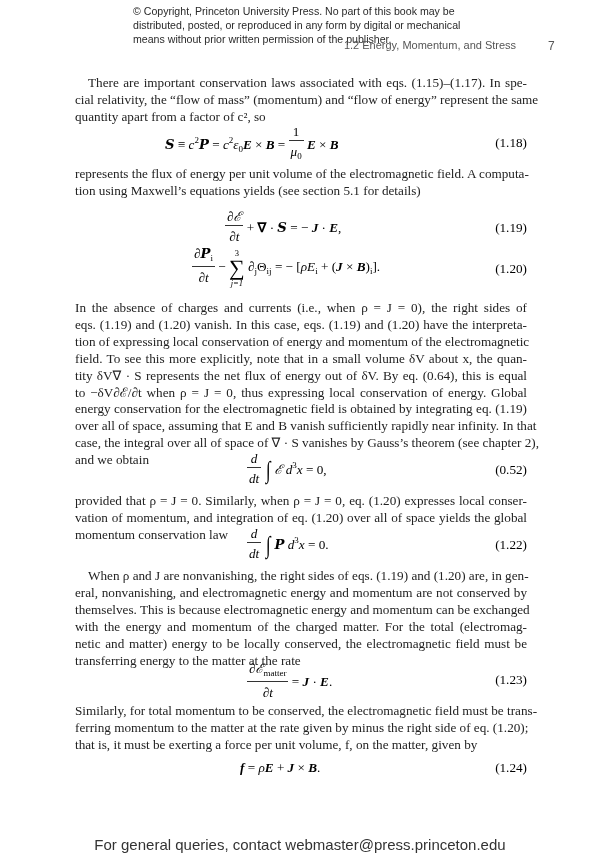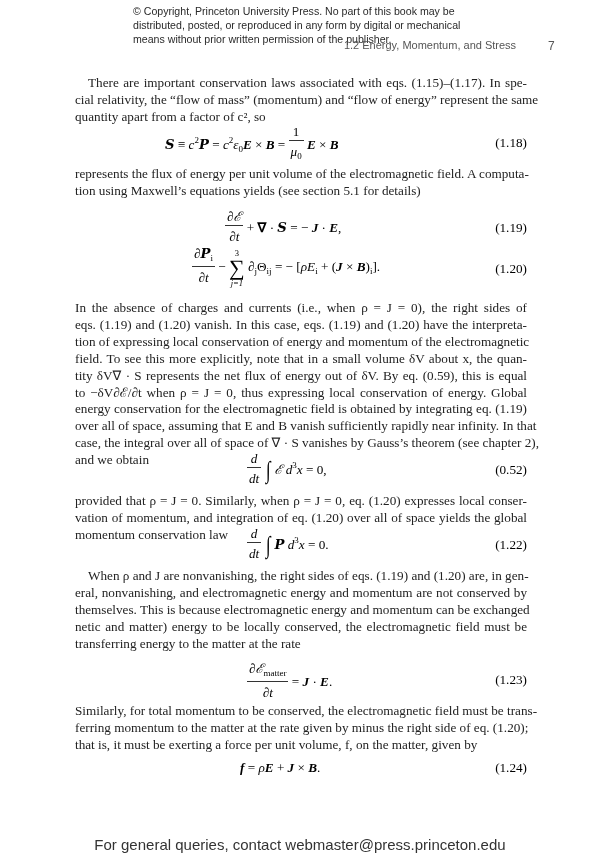--- a/index.html
+++ b/index.html
@@ -101,21 +101,21 @@
       ∂<span class="sub">j</span>Θ<span class="sub">ij</span> = − [<span class="i">ρE</span><span class="sub">i</span> + (<span class="b">J</span> × <span class="b">B</span>)<span class="sub">i</span>].
     </div>
     <div class="eq-num" style="top:14px;">(1.20)</div>
   </div>
 
   <div class="para" style="top:300px;">
     <span class="line">In the absence of charges and currents (i.e., when ρ = J = 0), the right sides of</span>
     <span class="line">eqs. (1.19) and (1.20) vanish. In this case, eqs. (1.19) and (1.20) have the interpreta-</span>
     <span class="line">tion of expressing local conservation of energy and momentum of the electromagnetic</span>
     <span class="line">field. To see this more explicitly, note that in a small volume δV about x, the quan-</span>
-    <span class="line">tity δV∇ · S represents the net flux of energy out of δV. By eq. (0.59), this is equal</span>
+    <span class="line">tity δV∇ · S represents the net flux of energy out of δV. By eq. (0.64), this is equal</span>
     <span class="line">to −δV∂ℰ/∂t when ρ = J = 0, thus expressing local conservation of energy. Global</span>
     <span class="line">energy conservation for the electromagnetic field is obtained by integrating eq. (1.19)</span>
     <span class="line">over all of space, assuming that E and B vanish sufficiently rapidly near infinity. In that</span>
     <span class="line">case, the integral over all of space of ∇ · S vanishes by Gauss’s theorem (see chapter 2),</span>
     <span class="line last">and we obtain</span>
   </div>
 
   <div class="eq" style="top:452px; height:36px;">
     <div class="eq-body" style="left:172px; top:0;">
       <span class="frac"><span class="num i">d</span><span class="den i">dt</span></span>
@@ -137,20 +137,21 @@
       <span class="integral">∫</span>
       <span class="cal">P</span> <span class="i">d</span><span class="sup">3</span><span class="i">x</span> = 0.
     </div>
     <div class="eq-num" style="top:10px;">(1.22)</div>
   </div>
 
   <div class="para indent" style="top:568px;">
     <span class="line">When ρ and J are nonvanishing, the right sides of eqs. (1.19) and (1.20) are, in gen-</span>
     <span class="line" style="text-indent:0">eral, nonvanishing, and electromagnetic energy and momentum are not conserved by</span>
     <span class="line" style="text-indent:0">themselves. This is because electromagnetic energy and momentum can be exchanged</span>
+    <span class="line" style="text-indent:0">with the energy and momentum of the charged matter. For the total (electromag-</span>
     <span class="line" style="text-indent:0">netic and matter) energy to be locally conserved, the electromagnetic field must be</span>
     <span class="line last" style="text-indent:0">transferring energy to the matter at the rate</span>
   </div>
 
   <div class="eq" style="top:662px; height:36px;">
     <div class="eq-body" style="left:172px; top:0;">
       <span class="frac"><span class="num">∂<span class="cal" style="font-weight:normal">ℰ</span><span class="sub" style="font-style:normal">matter</span></span><span class="den">∂<span class="i">t</span></span></span>
       = <span class="b">J</span> · <span class="b">E</span>.
     </div>
     <div class="eq-num" style="top:10px;">(1.23)</div>

